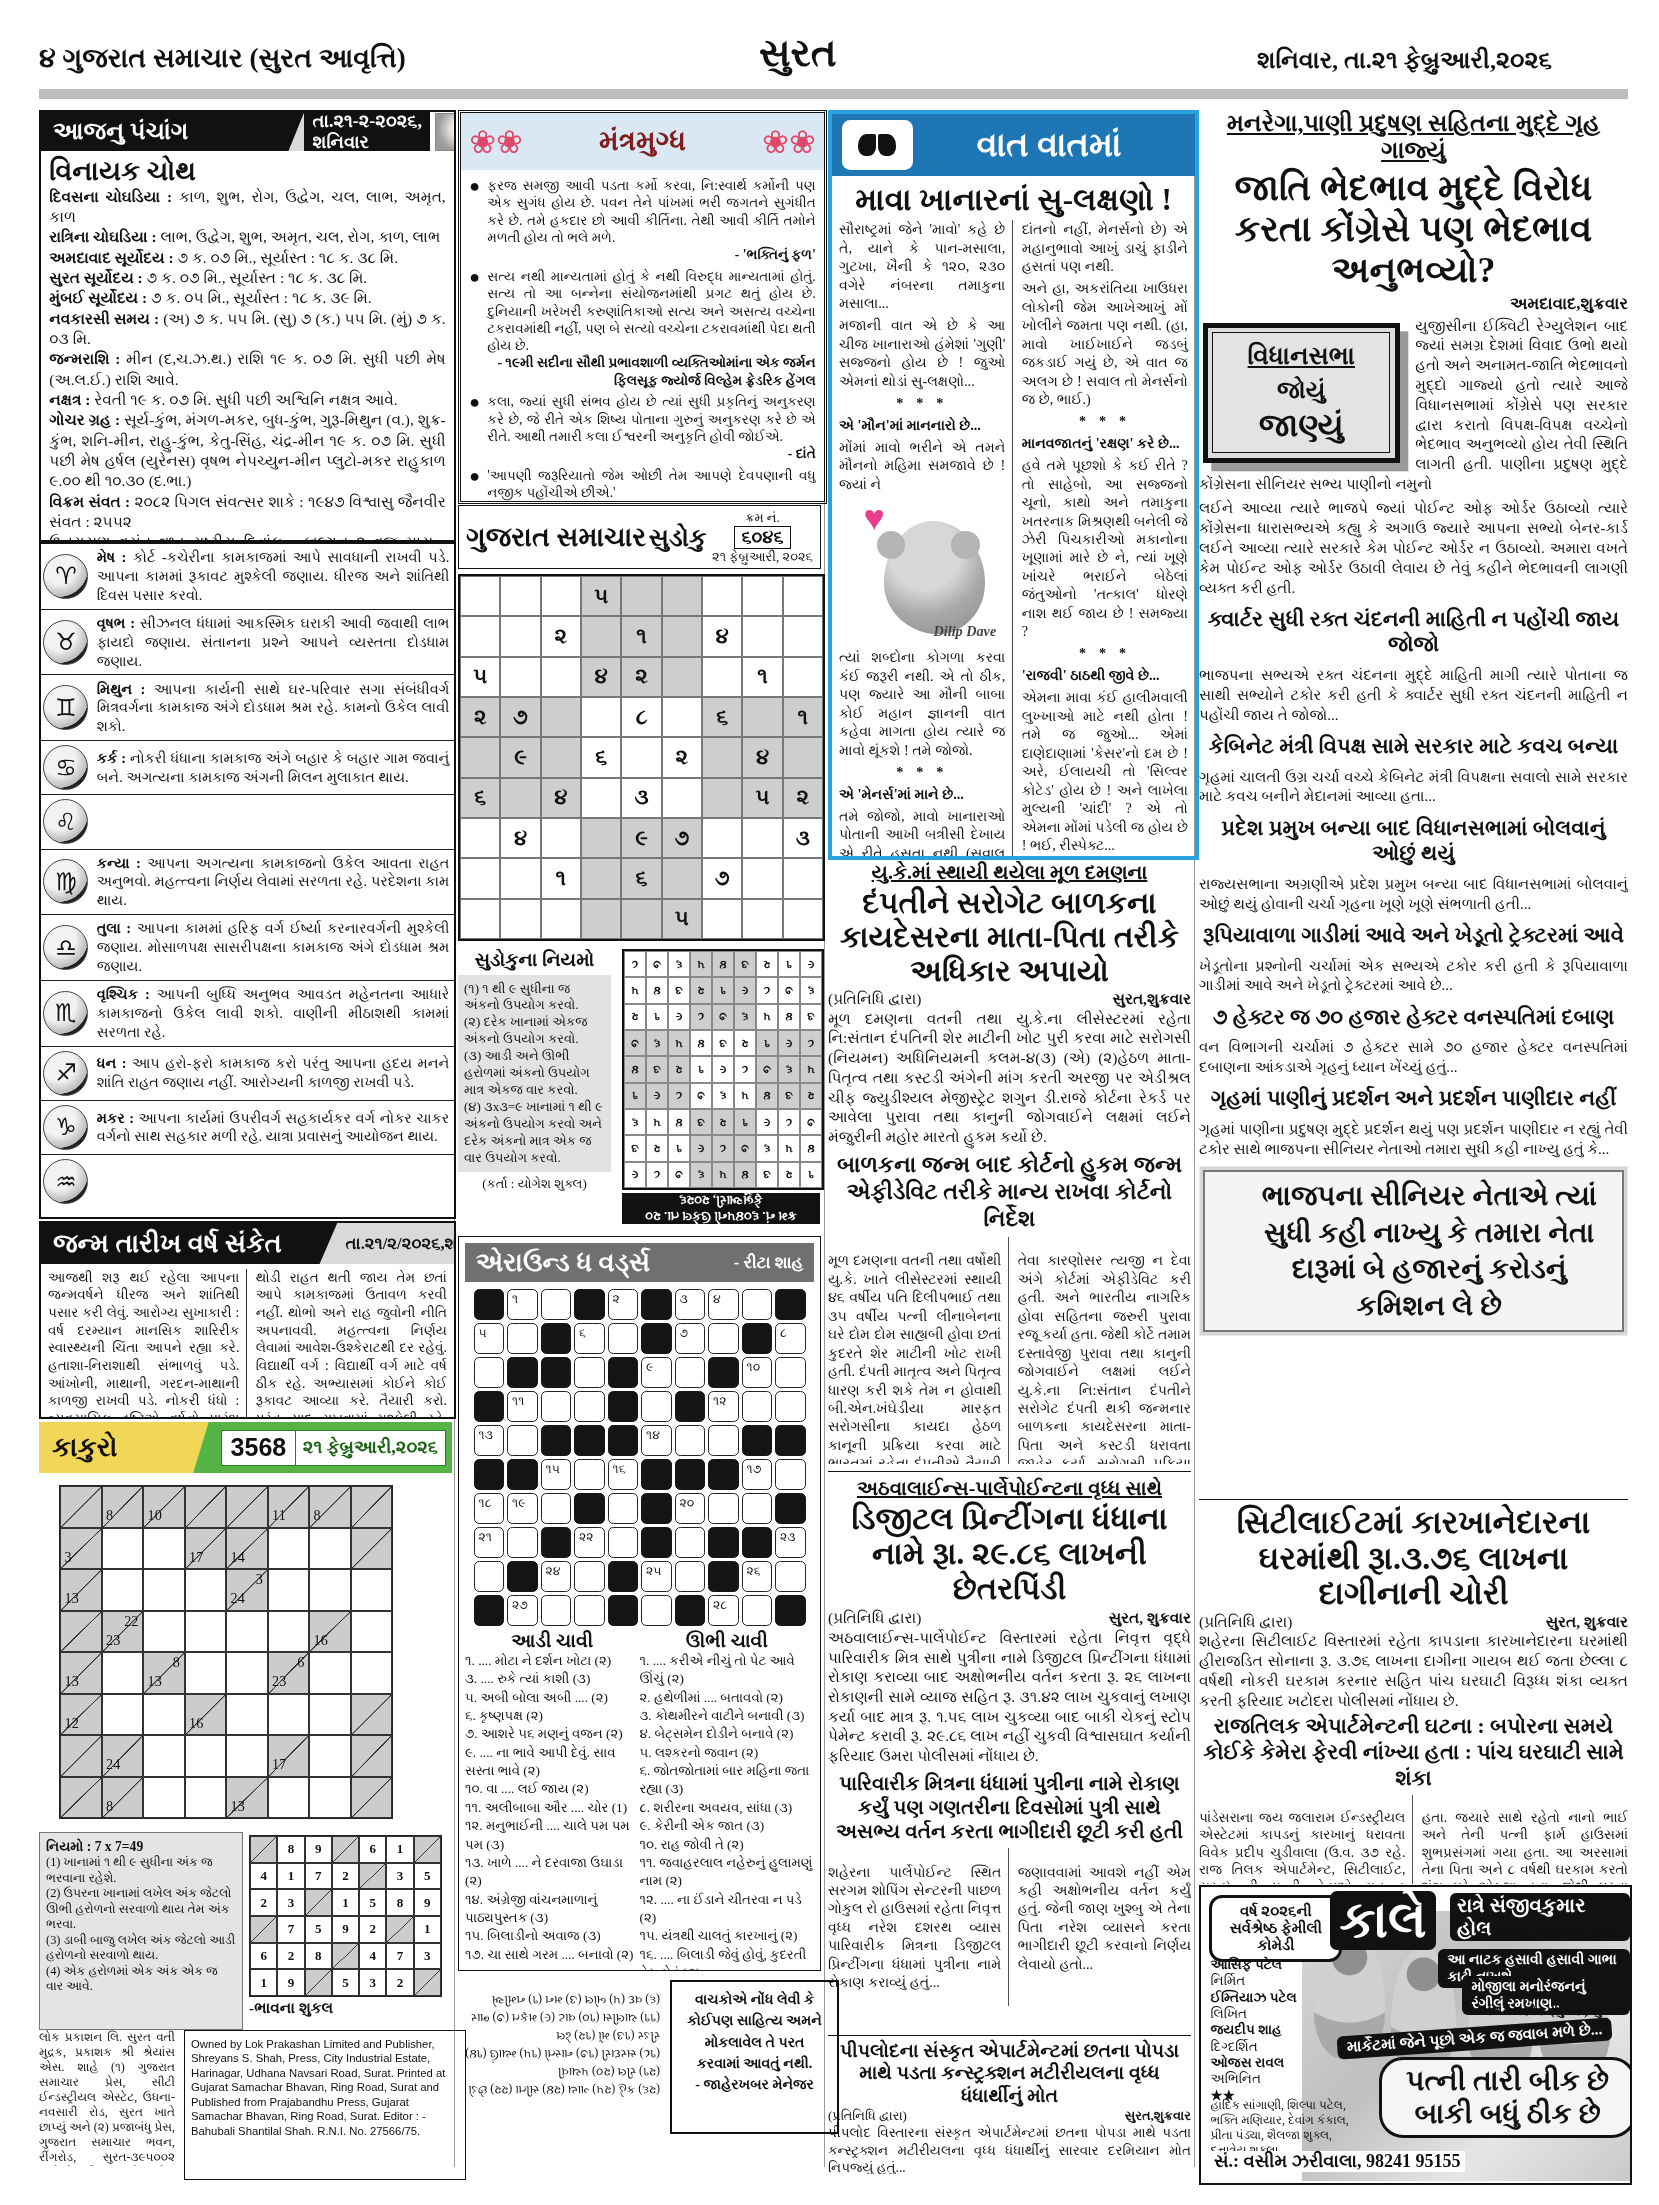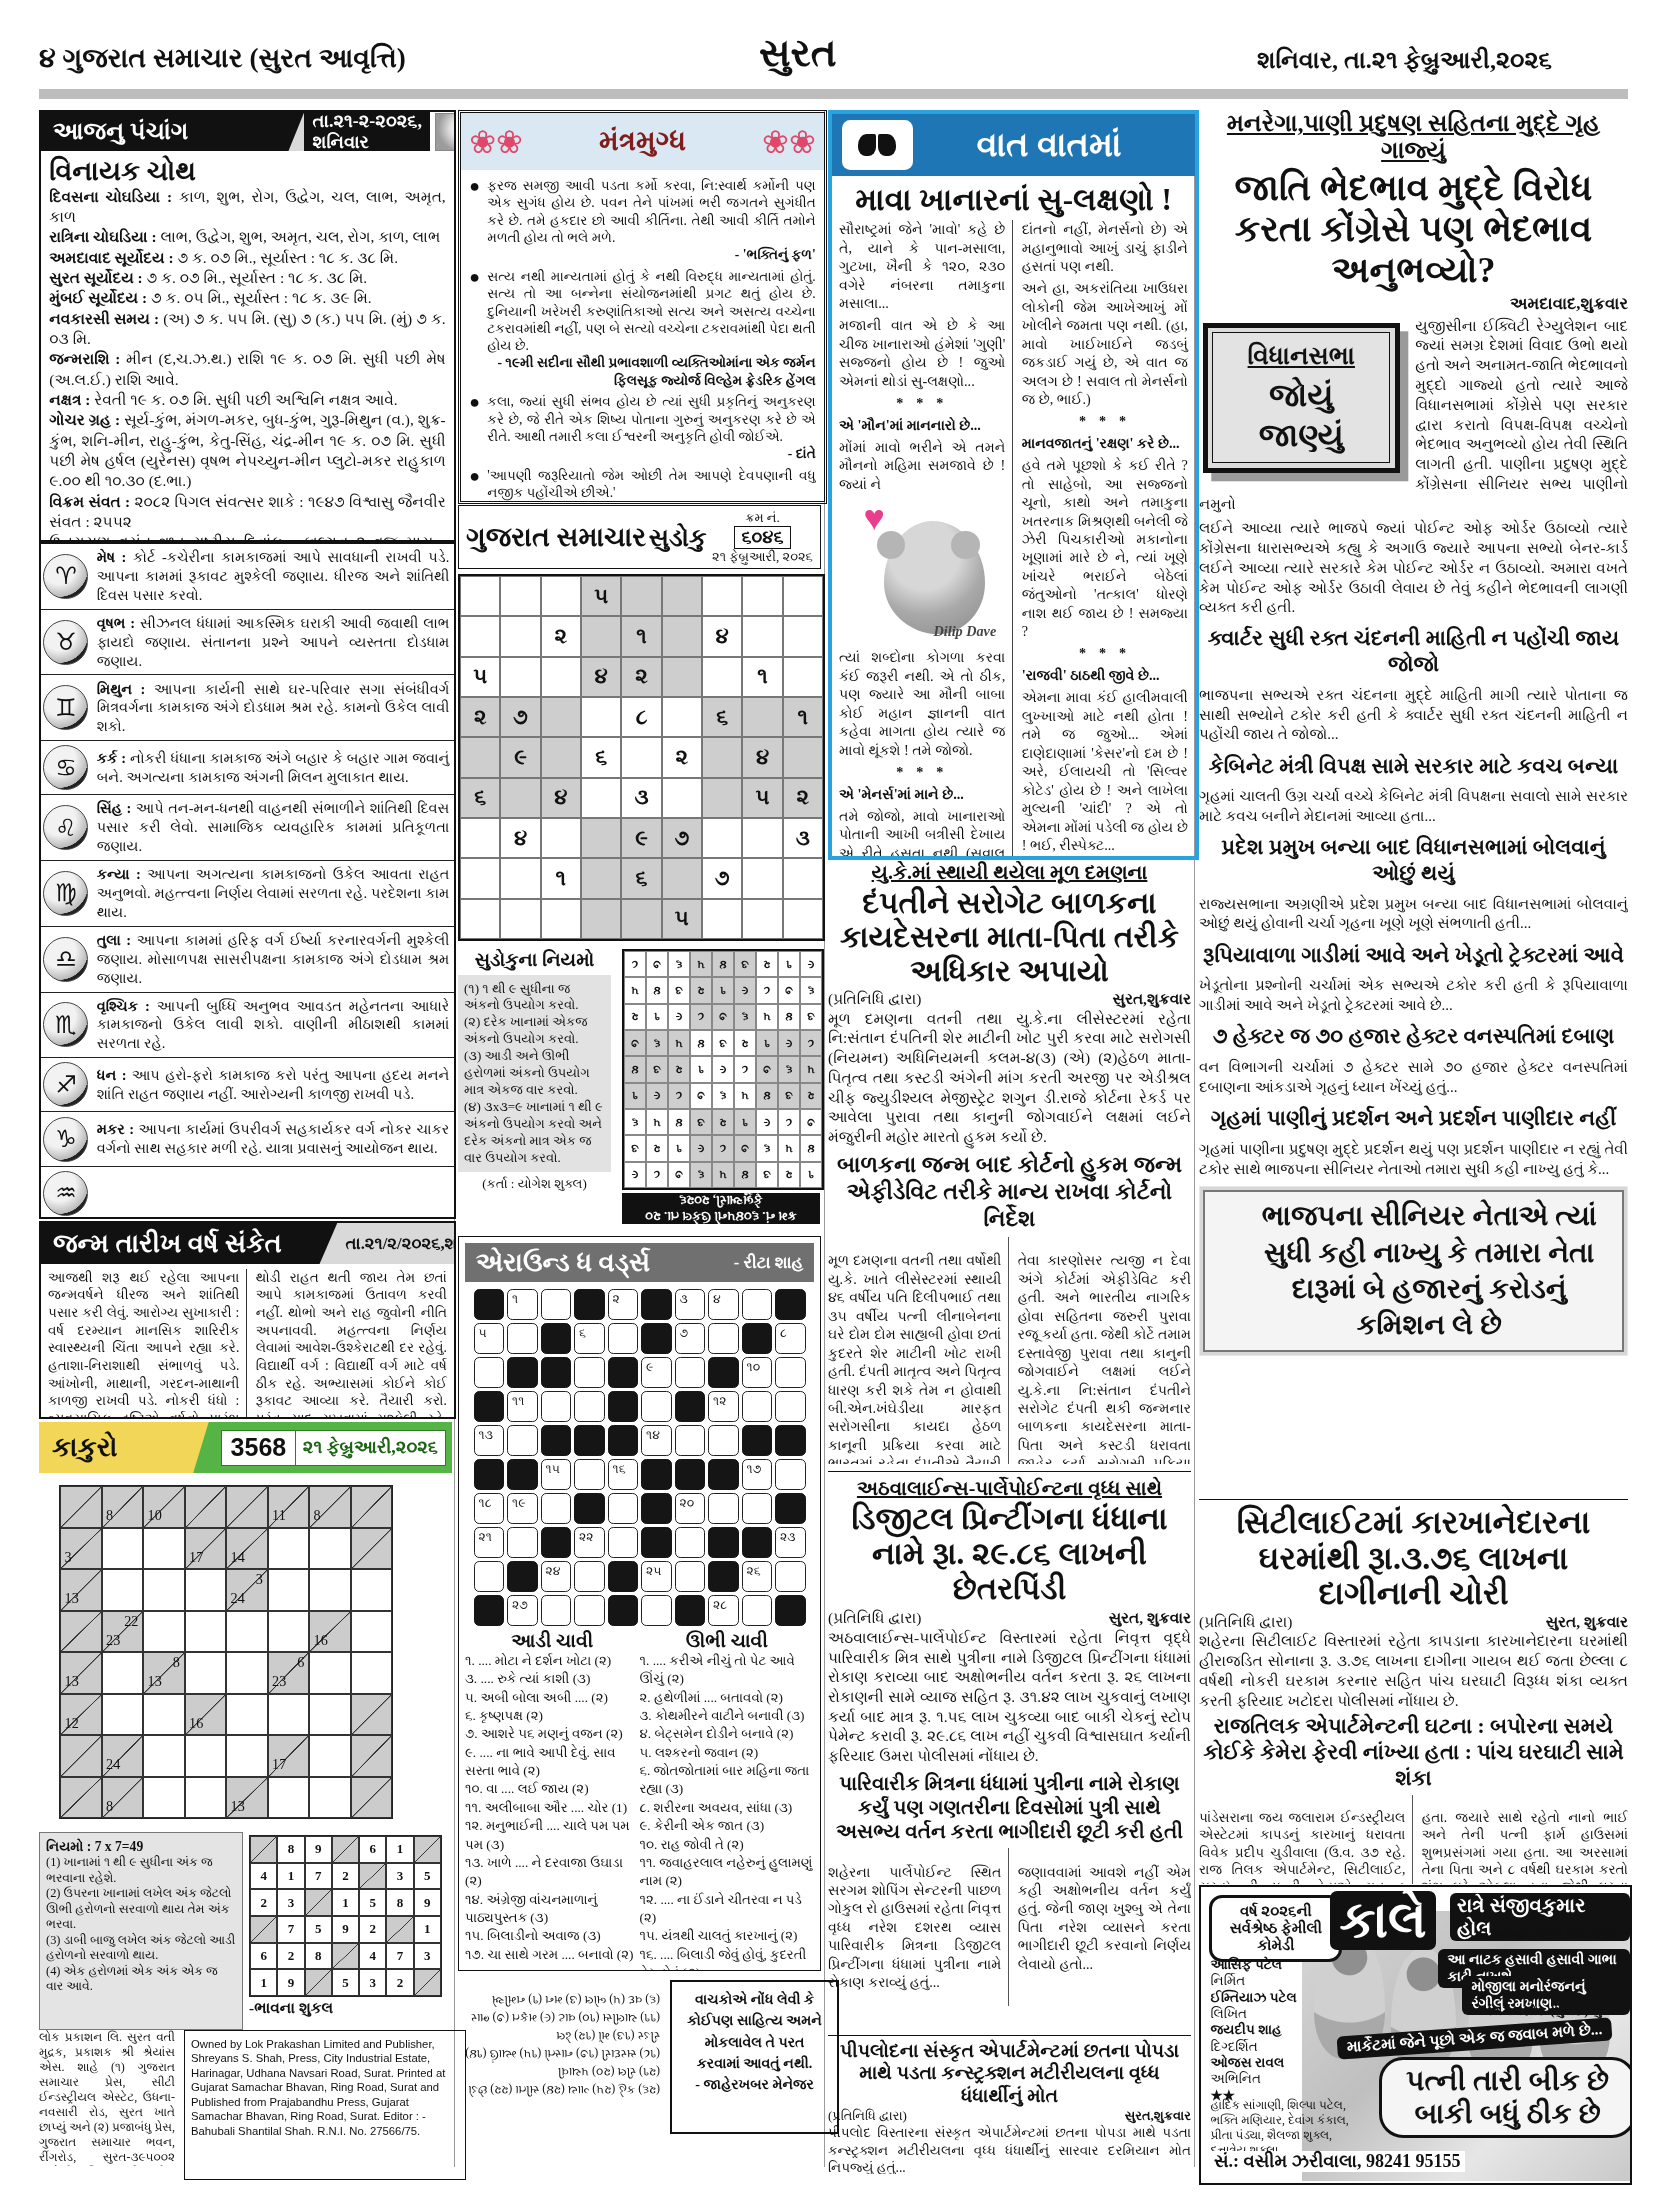--- a/index.html
+++ b/index.html
@@ -128,21 +128,20 @@
         <div class="sign">
           <div class="zico">♊</div>
           <div class="txt"><span class="b">મિથુન : </span>આપના કાર્યની સાથે ઘર-પરિવાર સગા સંબંધીવર્ગ મિત્રવર્ગના કામકાજ અંગે દોડધામ શ્રમ રહે. કામનો ઉકેલ લાવી શકો.</div>
         </div>
         <div class="sign">
           <div class="zico">♋</div>
           <div class="txt"><span class="b">કર્ક : </span>નોકરી ધંધાના કામકાજ અંગે બહાર કે બહાર ગામ જવાનું બને. અગત્યના કામકાજ અંગની મિલન મુલાકાત થાય.</div>
         </div>
         <div class="sign">
           <div class="zico">♌</div>
-          <div class="txt"><span class="b">સિંહ : </span>આપે તન-મન-ધનથી વાહનથી સંભાળીને શાંતિથી દિવસ પસાર કરી લેવો. સામાજિક વ્યવહારિક કામમાં પ્રતિકૂળતા જણાય.</div>
         </div>
         <div class="sign">
           <div class="zico">♍</div>
           <div class="txt"><span class="b">કન્યા : </span>આપના અગત્યના કામકાજનો ઉકેલ આવતા રાહત અનુભવો. મહત્ત્વના નિર્ણય લેવામાં સરળતા રહે. પરદેશના કામ થાય.</div>
         </div>
         <div class="sign">
           <div class="zico">♎</div>
           <div class="txt"><span class="b">તુલા : </span>આપના કામમાં હરિફ વર્ગ ઈર્ષ્યા કરનારવર્ગની મુશ્કેલી જણાય. મોસાળપક્ષ સાસરીપક્ષના કામકાજ અંગે દોડધામ શ્રમ જણાય.</div>
         </div>
         <div class="sign">
@@ -947,21 +946,21 @@
   </div>
 
   <div class="abs ov" style="left:1199px;top:110px;width:429px;height:1381px;">
     <div class="strap" style="font-size:24px;">મનરેગા,પાણી પ્રદુષણ સહિતના મુદ્દે ગૃહ ગાજ્યું</div>
     <div class="c b" style="font-size:36px;line-height:1.15;margin-top:3.6px;">જાતિ ભેદભાવ મુદ્દે વિરોધ કરતા કોંગ્રેસે પણ ભેદભાવ અનુભવ્યો?</div>
     <div class="r b" style="font-size:16.6px;margin:2.4px 0;">અમદાવાદ,શુક્રવાર</div>
     <div style="overflow:hidden;">
       <div class="vbox" style="float:left;width:178px;margin:6px 15.4px 6px 3.6px;">
         <div class="in">
           <div class="b" style="font-size:25px;text-decoration:underline;">વિધાનસભા</div>
-          <div class="b" style="font-size:32px;margin-top:6px;">જોયું</div>
+          <div class="b" style="font-size:24px;margin-top:6px;">જોયું</div>
           <div class="b" style="font-size:32px;margin-top:3.6px;">જાણ્યું</div>
         </div>
       </div>
       <div id="assembly-body">
           <div class="j" style="font-size: 15px; line-height: 1.32; margin-bottom: 4.7px;">યુજીસીના ઈક્વિટી રેગ્યુલેશન બાદ જ્યાં સમગ્ર દેશમાં વિવાદ ઉભો થયો હતો અને અનામત-જાતિ ભેદભાવનો મુદ્દો ગાજ્યો હતો ત્યારે આજે વિધાનસભામાં કોંગ્રેસે પણ સરકાર દ્વારા કરાતો વિપક્ષ-વિપક્ષ વચ્ચેનો ભેદભાવ અનુભવ્યો હોય તેવી સ્થિતિ લાગતી હતી. પાણીના પ્રદુષણ મુદ્દે કોંગ્રેસના સીનિયર સભ્ય પાણીનો નમુનો</div>
           <div class="j" style="font-size: 15px; line-height: 1.32; margin-bottom: 4.7px; clear: both;">લઈને આવ્યા ત્યારે ભાજપે જ્યાં પોઈન્ટ ઓફ ઓર્ડર ઉઠાવ્યો ત્યારે કોંગ્રેસના ધારાસભ્યએ કહ્યુ કે અગાઉ જ્યારે આપના સભ્યો બેનર-કાર્ડ લઈને આવ્યા ત્યારે સરકારે કેમ પોઈન્ટ ઓર્ડર ન ઉઠાવ્યો. અમારા વખતે કેમ પોઈન્ટ ઓફ ઓર્ડર ઉઠાવી લેવાય છે તેવું કહીને ભેદભાવની લાગણી વ્યક્ત કરી હતી.</div>
           <div class="subhead" style="font-size: 21.3px; line-height: 1.2; margin: 8.3px 0px; clear: both;">ક્વાર્ટર સુધી રક્ત ચંદનની માહિતી ન પહોંચી જાય જોજો</div>
           <div class="j" style="font-size: 15px; line-height: 1.32; margin-bottom: 4.7px; clear: both;">ભાજપના સભ્યએ રક્ત ચંદનના મુદ્દે માહિતી માગી ત્યારે પોતાના જ સાથી સભ્યોને ટકોર કરી હતી કે ક્વાર્ટર સુધી રક્ત ચંદનની માહિતી ન પહોંચી જાય તે જોજો...</div>
           <div class="subhead" style="font-size: 21.3px; line-height: 1.2; margin: 8.3px 0px; clear: both;">કેબિનેટ મંત્રી વિપક્ષ સામે સરકાર માટે કવચ બન્યા</div>
           <div class="j" style="font-size: 15px; line-height: 1.32; margin-bottom: 4.7px; clear: both;">ગૃહમાં ચાલતી ઉગ્ર ચર્ચા વચ્ચે કેબિનેટ મંત્રી વિપક્ષના સવાલો સામે સરકાર માટે કવચ બનીને મેદાનમાં આવ્યા હતા...</div>

